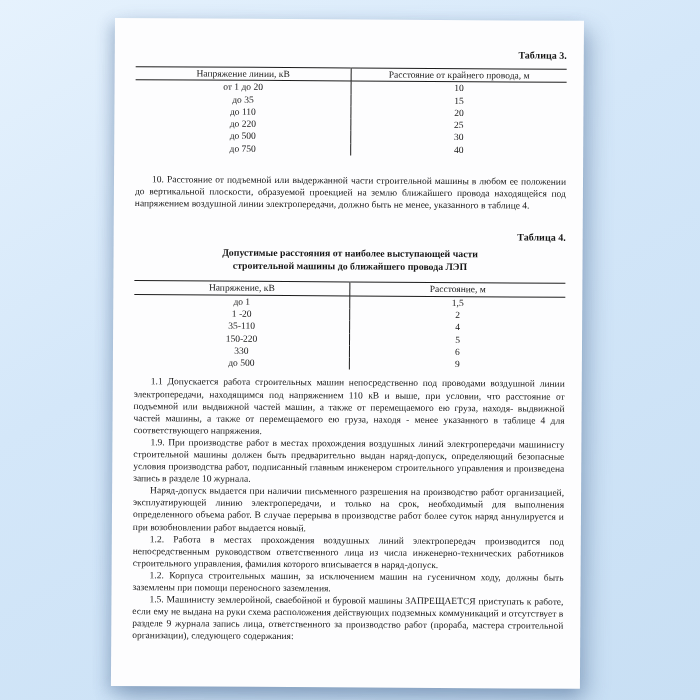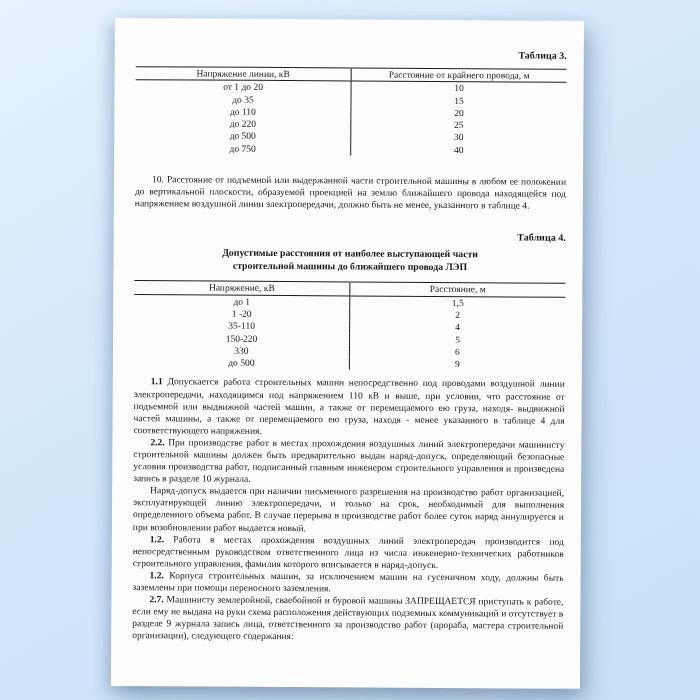--- a/index.html
+++ b/index.html
@@ -17,21 +17,21 @@
     color:#161616;
   }
   .caption{font-weight:bold;font-size:10px;line-height:11px;text-align:right;}
   .t3cap{margin:0 0 8px 0;}
   .t4cap{margin:20px 0 5px 0;}
   .dtable{width:100%;border-collapse:collapse;border-top:1.4px solid #1d1d1d;font-size:9.5px;}
   .dtable th{font-weight:normal;border-bottom:1.4px solid #1d1d1d;}
   .dtable th,.dtable td{width:50%;text-align:center;padding:0;height:12.3px;line-height:12.3px;}
   .dtable th:first-child,.dtable td:first-child{border-right:1px solid #1d1d1d;}
   .body-text{font-size:9.5px;line-height:12.1px;text-align:justify;text-indent:17px;margin:0;}
-  .body-text b{font-weight:bold;}
+  .body-text b{font-weight:normal;}
   .p10{margin-top:19px;}
   .t4title{font-weight:bold;font-size:9.8px;line-height:13px;text-align:center;margin:0 auto 9px auto;}
   .paras{margin-top:7px;}
 </style>
 </head>
 <body>
 
 <div class="sheet">
 
   <div class="caption t3cap">Таблица 3.</div>
@@ -110,20 +110,20 @@
         </tr>
       <tr>
           <td>до 500</td>
           <td>9</td>
         </tr>
     </tbody>
   </table>
 
   <div class="paras">
     <p class="body-text"><b>1.1</b> <span>Допускается работа строительных машин непосредственно под проводами воздушной линии электропередачи, находящимся под напряжением 110 кВ и выше, при условии, что расстояние от подъемной или выдвижной частей машин, а также от перемещаемого ею груза, находя- выдвижной частей машины, а также от перемещаемого ею груза, находя - менее указанного в таблице 4 для соответствующего напряжения.</span></p>
-    <p class="body-text"><b>2.2.</b> <span>При производстве работ в местах прохождения воздушных линий электропередачи машинисту строительной машины должен быть предварительно выдан наряд-допуск, определяющий безопасные условия производства работ, подписанный главным инженером строительного управления и произведена запись в разделе 10 журнала.</span></p>
+    <p class="body-text"><b>1.9.</b> <span>При производстве работ в местах прохождения воздушных линий электропередачи машинисту строительной машины должен быть предварительно выдан наряд-допуск, определяющий безопасные условия производства работ, подписанный главным инженером строительного управления и произведена запись в разделе 10 журнала.</span></p>
     <p class="body-text"><span>Наряд-допуск выдается при наличии письменного разрешения на производство работ организацией, эксплуатирующей линию электропередачи, и только на срок, необходимый для выполнения определенного объема работ. В случае перерыва в производстве работ более суток наряд аннулируется и при возобновлении работ выдается новый.</span></p>
     <p class="body-text"><b>1.2.</b> <span>Работа в местах прохождения воздушных линий электропередач производится под непосредственным руководством ответственного лица из числа инженерно-технических работников строительного управления, фамилия которого вписывается в наряд-допуск.</span></p>
     <p class="body-text"><b>1.2.</b> <span>Корпуса строительных машин, за исключением машин на гусеничном ходу, должны быть заземлены при помощи переносного заземления.</span></p>
-    <p class="body-text"><b>2.7.</b> <span>Машинисту землеройной, сваебойной и буровой машины ЗАПРЕЩАЕТСЯ приступать к работе, если ему не выдана на руки схема расположения действующих подземных коммуникаций и отсутствует в разделе 9 журнала запись лица, ответственного за производство работ (прораба, мастера строительной организации), следующего содержания:</span></p>
+    <p class="body-text"><b>1.5.</b> <span>Машинисту землеройной, сваебойной и буровой машины ЗАПРЕЩАЕТСЯ приступать к работе, если ему не выдана на руки схема расположения действующих подземных коммуникаций и отсутствует в разделе 9 журнала запись лица, ответственного за производство работ (прораба, мастера строительной организации), следующего содержания:</span></p>
   </div>
 
 </div>
 
 </body></html>

